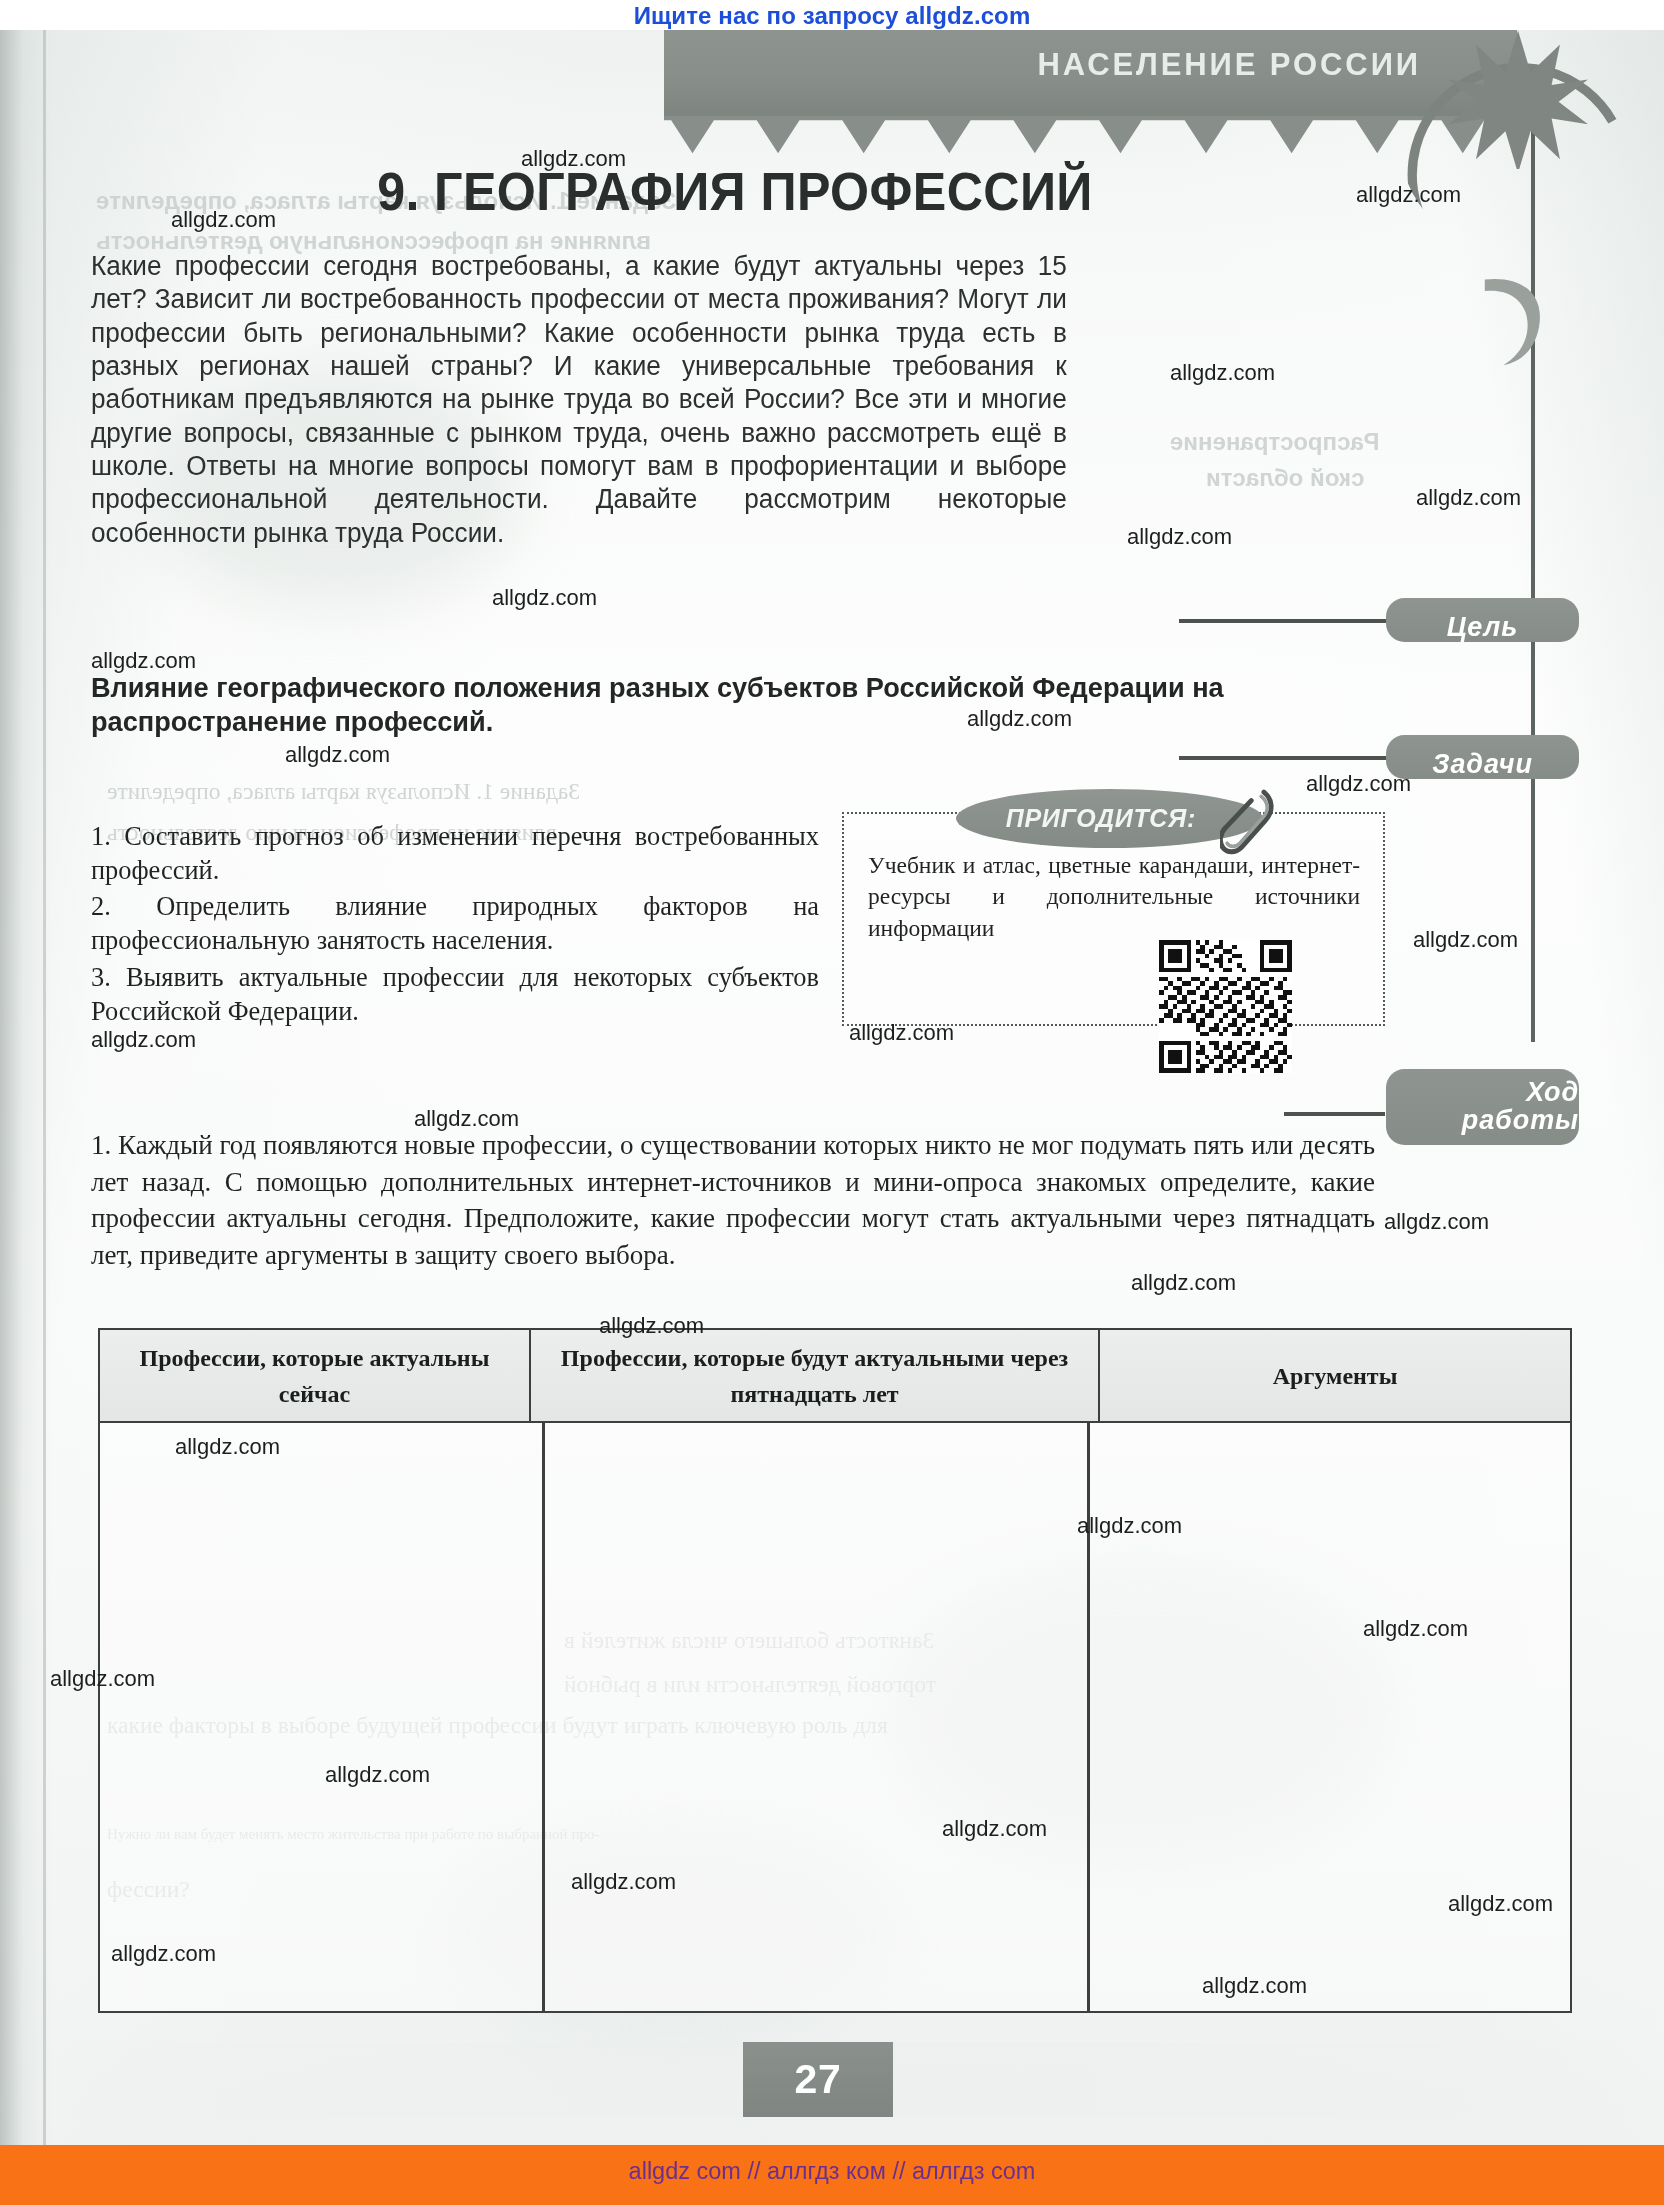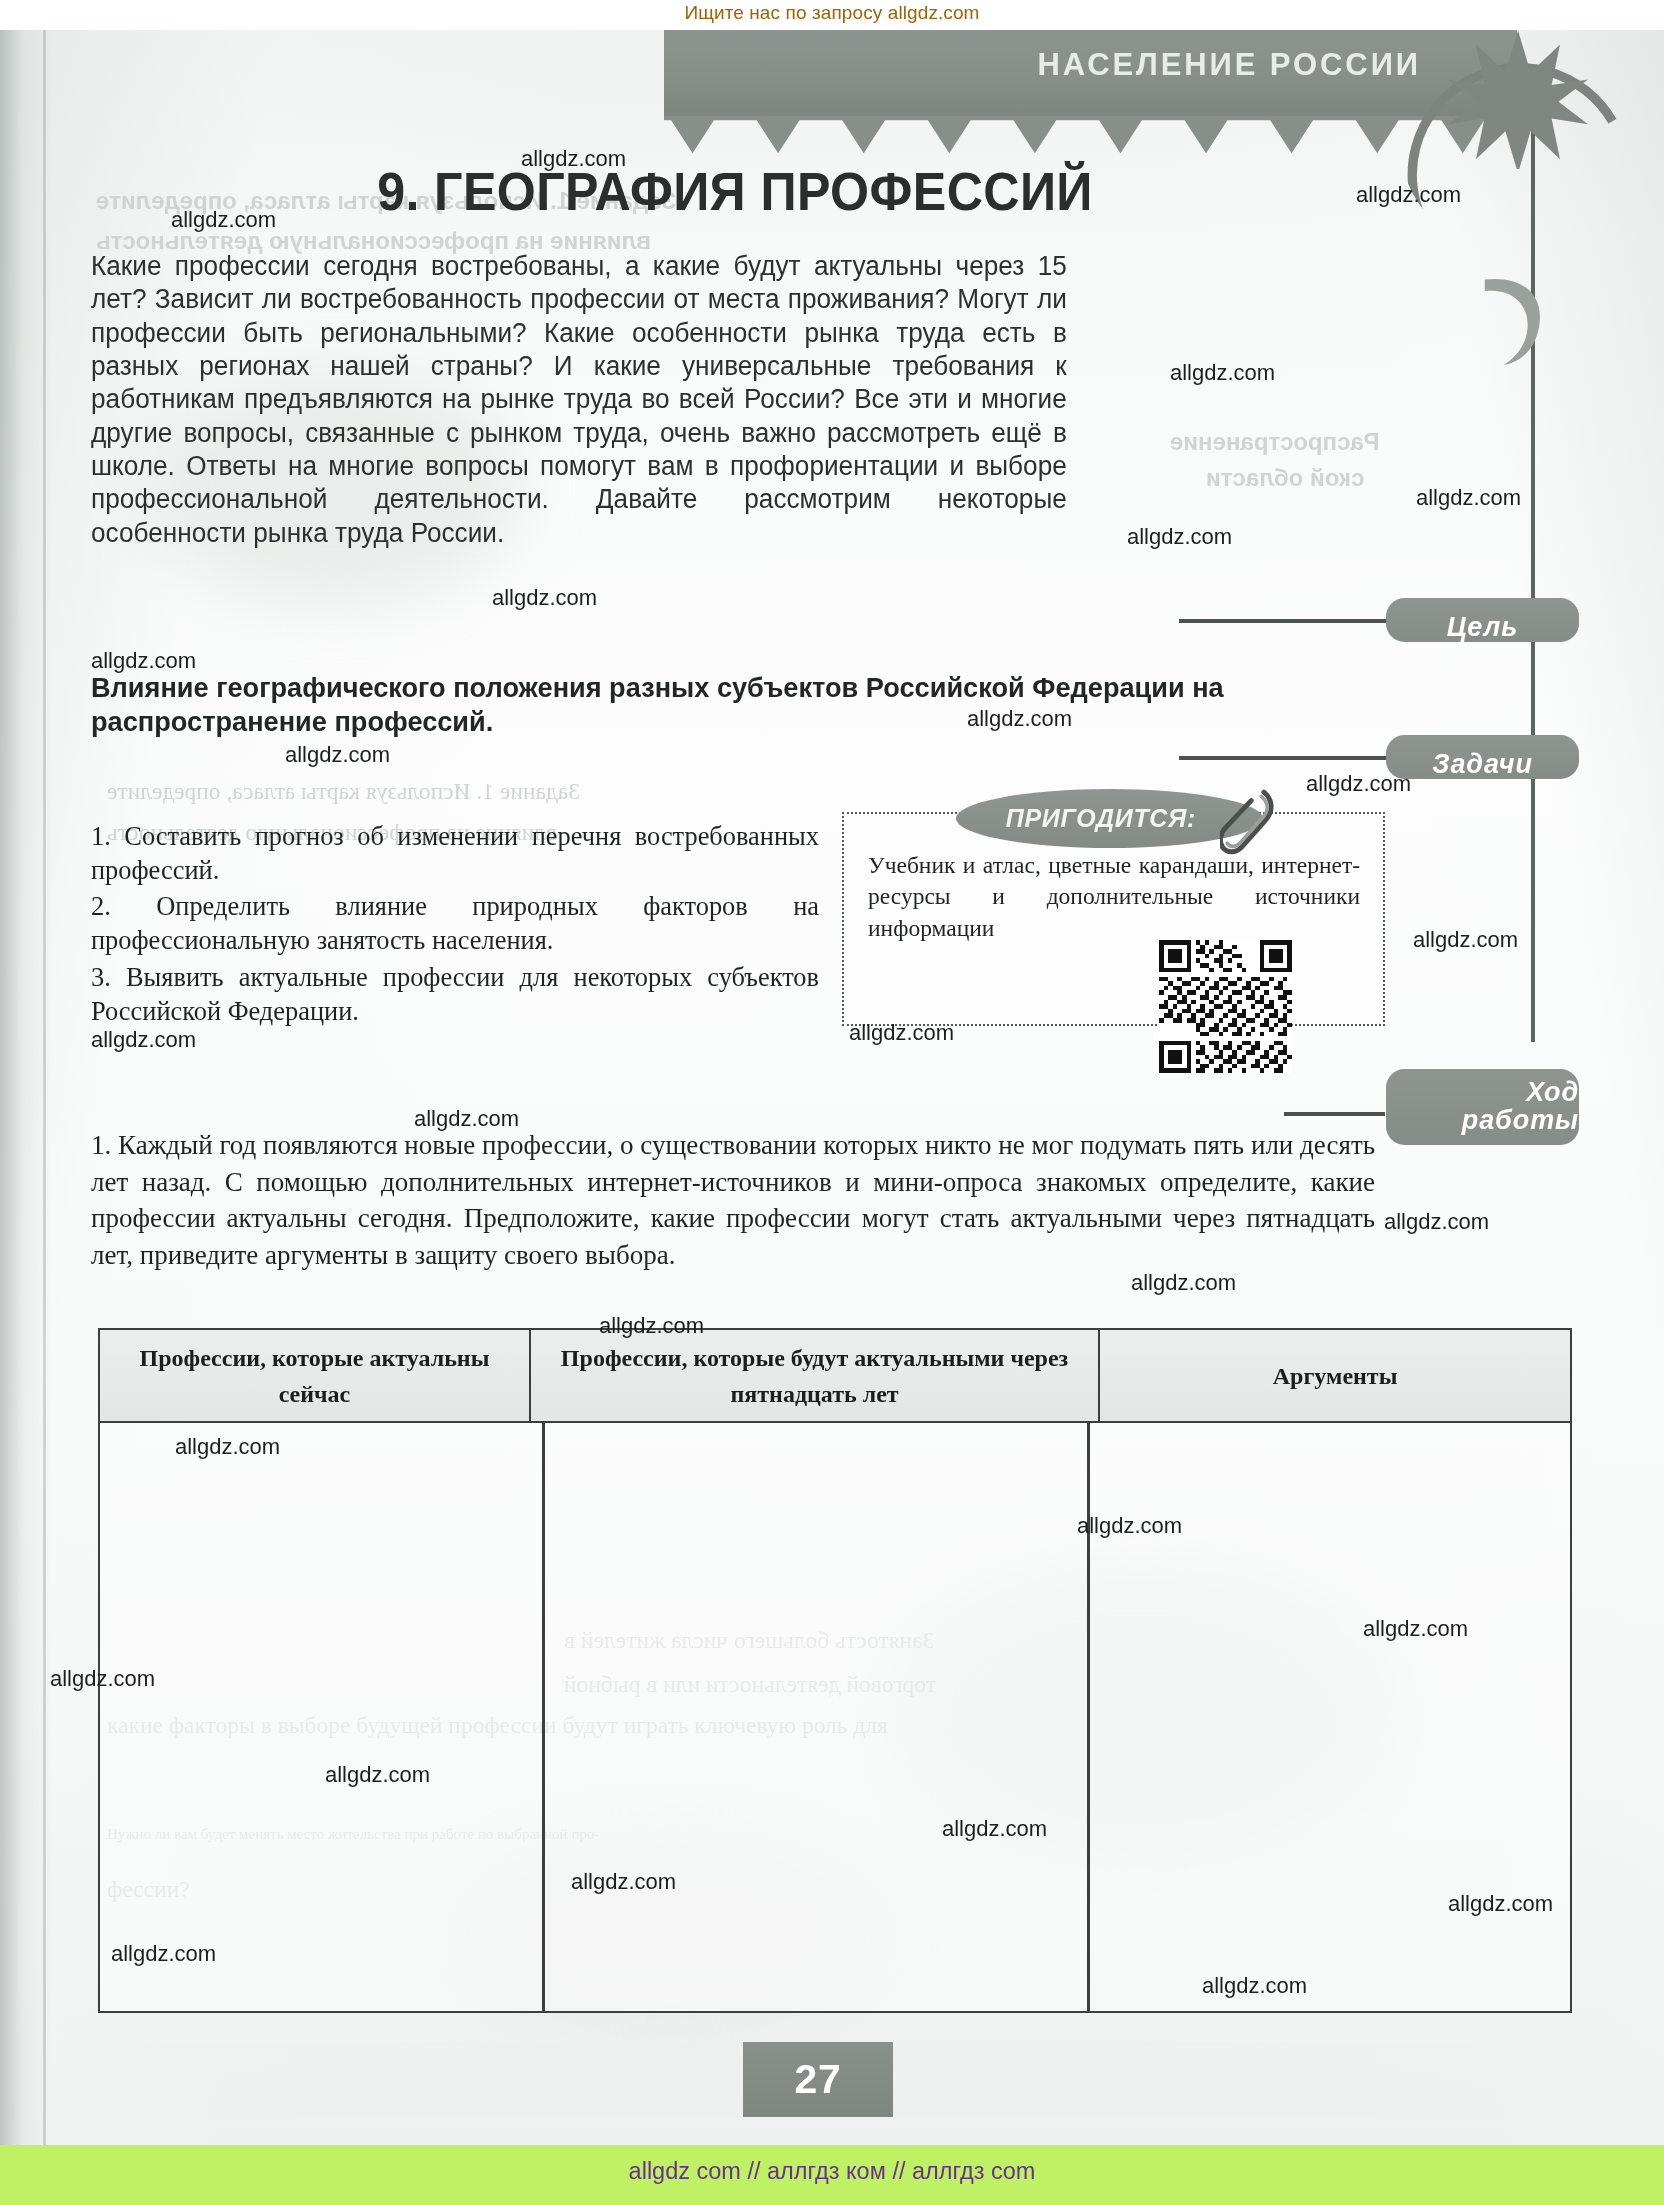--- a/index.html
+++ b/index.html
@@ -26,29 +26,29 @@
   .blotch{position:absolute;border-radius:50%;filter:blur(30px);pointer-events:none;}
 
   
   .topbar{
     position:absolute; left:0; top:0; width:1664px; height:30px;
     background:#ffffff; z-index:40;
   }
   .topbar span{
     position:absolute; left:50%; transform:translateX(-50%);
     top:2.1px;
-    color:#a16207; font-size:19px; font-weight:400;
+    color:#1d4ed8; font-size:24px; font-weight:700;
     font-family:"Liberation Sans", sans-serif;
     letter-spacing:0.1px; white-space:nowrap;
   }
 
   
   .footbar{
     position:absolute; left:0; bottom:0; width:1664px; height:60px;
-    background:#bef264; z-index:40;margin-top:23px;
+    background:#f97316; z-index:40;margin-top:23px;
   }
   .footbar span{
     position:absolute; left:50%; transform:translateX(-50%);
     top:13px;
     color:#6d2f8e; font-size:23.5px; white-space:nowrap;
     font-family:"Liberation Sans", sans-serif;
   }
 
   
   .hdr-band{

